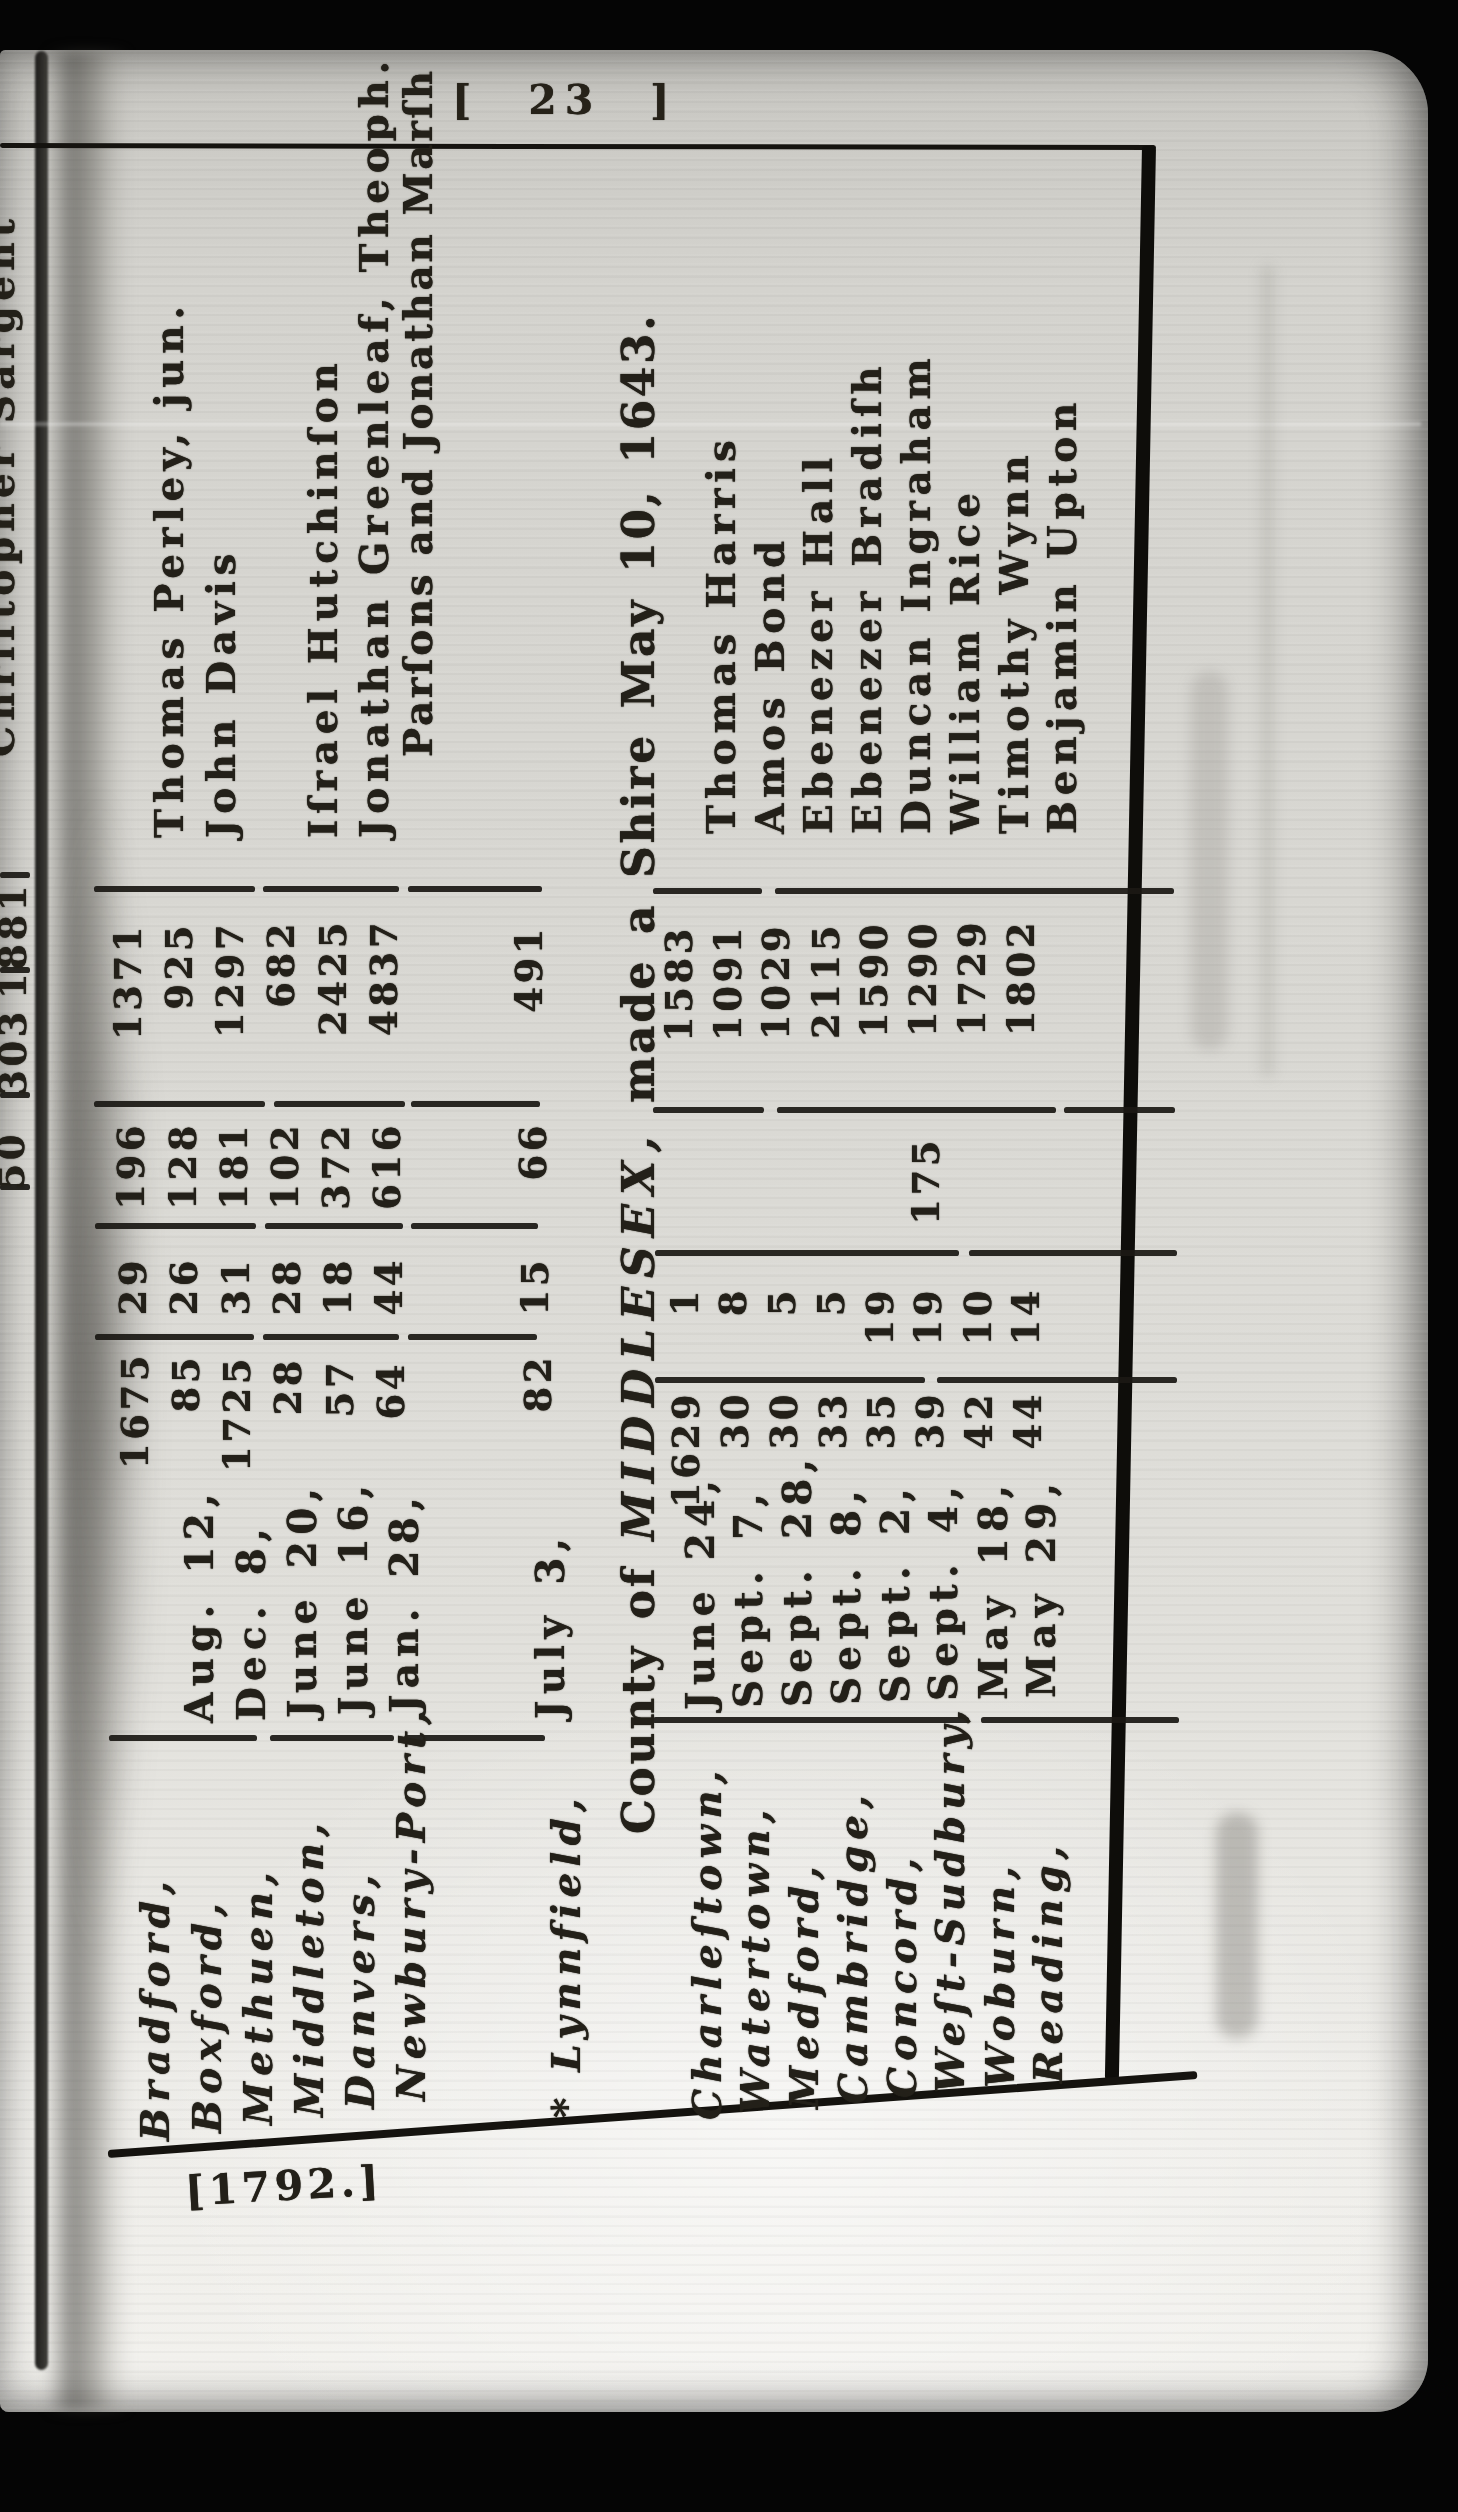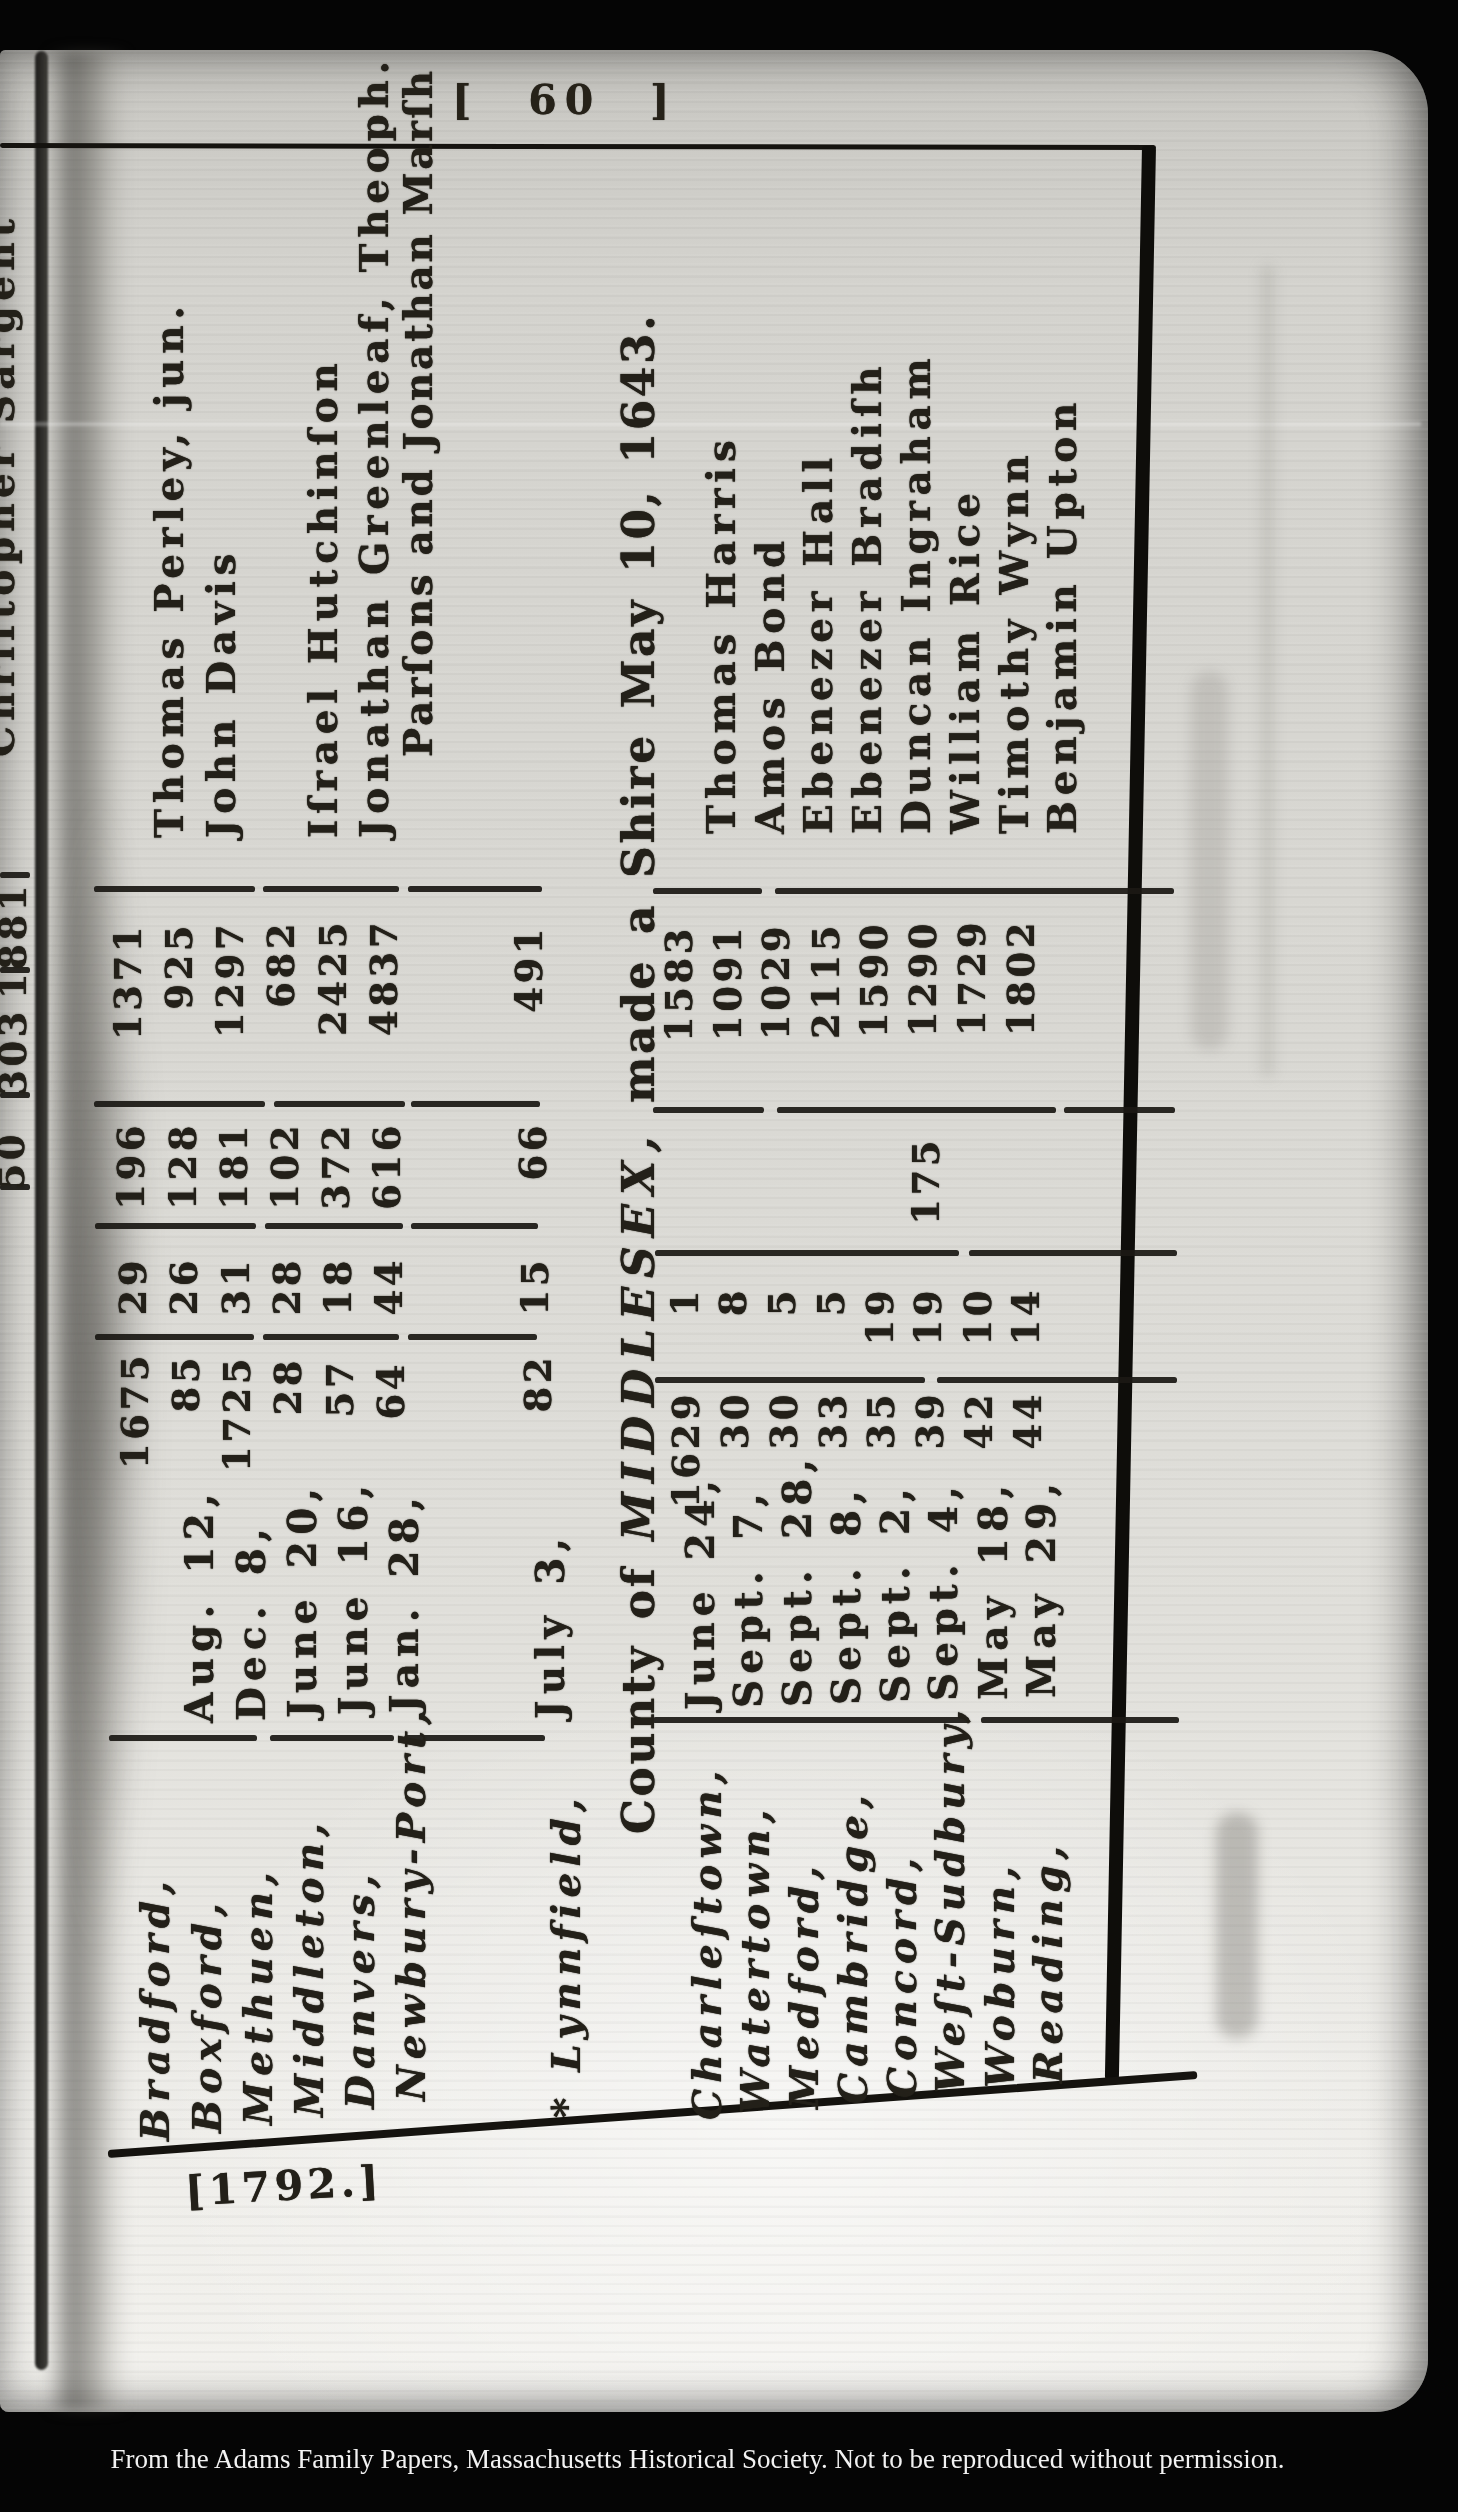--- a/index.html
+++ b/index.html
@@ -55,21 +55,21 @@
   <div class="streaks"></div>
   <div class="fold-line"></div>
   <div class="gutter-shade"></div>
   <div class="gutter-bulge"></div>
   <div class="bright-crease"></div>
 
   <div class="ghost" style="left:1216px;top:1813px;width:42px;height:225px;background:rgba(95,92,85,.33);"></div>
   <div class="ghost" style="left:1262px;top:265px;width:10.6px;height:812px;background:rgba(120,117,110,.22);"></div>
   <div class="ghost" style="left:1191px;top:671px;width:37px;height:379px;background:rgba(110,107,100,.20);"></div>
 
-  <div class="page-number">[ 60 ]</div>
+  <div class="page-number">[ 23 ]</div>
 
   <div class="border-line" style="left:0;top:144px;width:1156px;height:5.3px;transform:rotate(.1deg);"></div>
   <div class="border-line" style="left:1142px;top:146px;width:14px;height:1934px;transform:rotate(1.1deg);transform-origin:0 0;background:#0e0d0a;"></div>
   <div class="border-line" style="left:108px;top:2150px;width:1092px;height:8px;transform:rotate(-4.15deg);transform-origin:0 50%;"></div>
 
   <div id="lines">
       <div class="rule" style="left: 94px; top: 886px; width: 161px;"></div>
       <div class="rule" style="left: 263px; top: 886px; width: 136px;"></div>
       <div class="rule" style="left: 408px; top: 886px; width: 134px;"></div>
       <div class="rule" style="left: 653px; top: 888px; width: 109px;"></div>
@@ -196,15 +196,14 @@
       <div class="vline t-num vtop" style="left: 999px; top: 919px;">1802</div>
       <div class="vline t-rep" style="left: 1039px; top: 834px;">Benjamin Upton</div>
       <div class="vline t-frag" style="left: -23px; top: 757px;">Chriſtopher Sargent</div>
       <div class="vline t-num vtop" style="left: -8.8px; top: 882px;">1881</div>
       <div class="vline t-num vtop" style="left: -8.8px; top: 1008px;">303</div>
       <div class="vline t-num vtop" style="left: -10.6px; top: 1131px;">50</div>
     </div>
 
   <div class="year-label">[1792.]</div>
 
-  <div class="caption">From the Adams Family Papers, Massachusetts Historical Society. Not to be reproduced without permission.</div>
 </div>
 
 
 </body></html>

